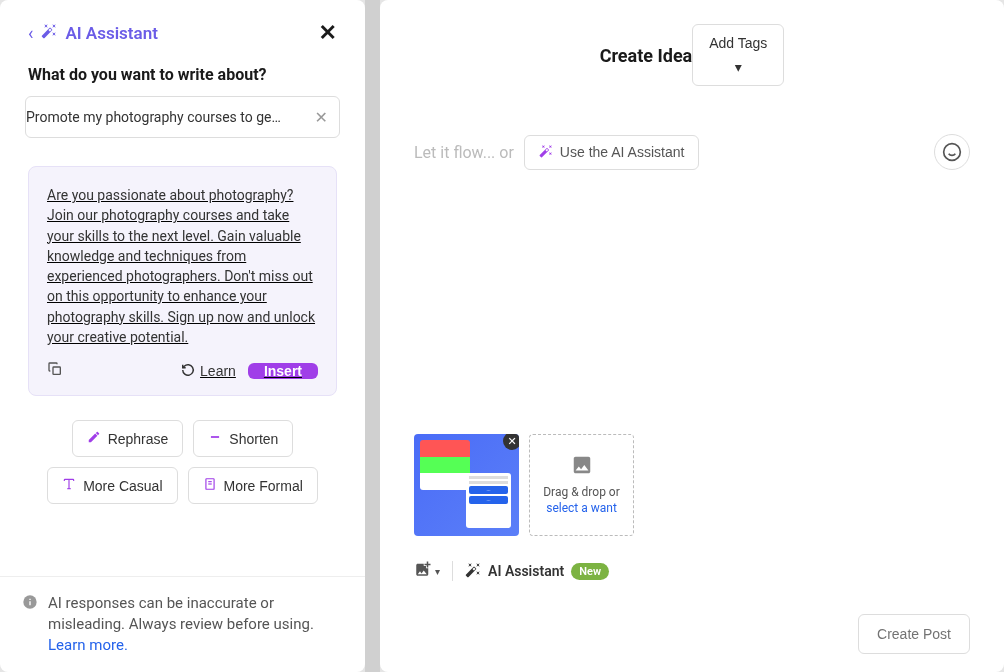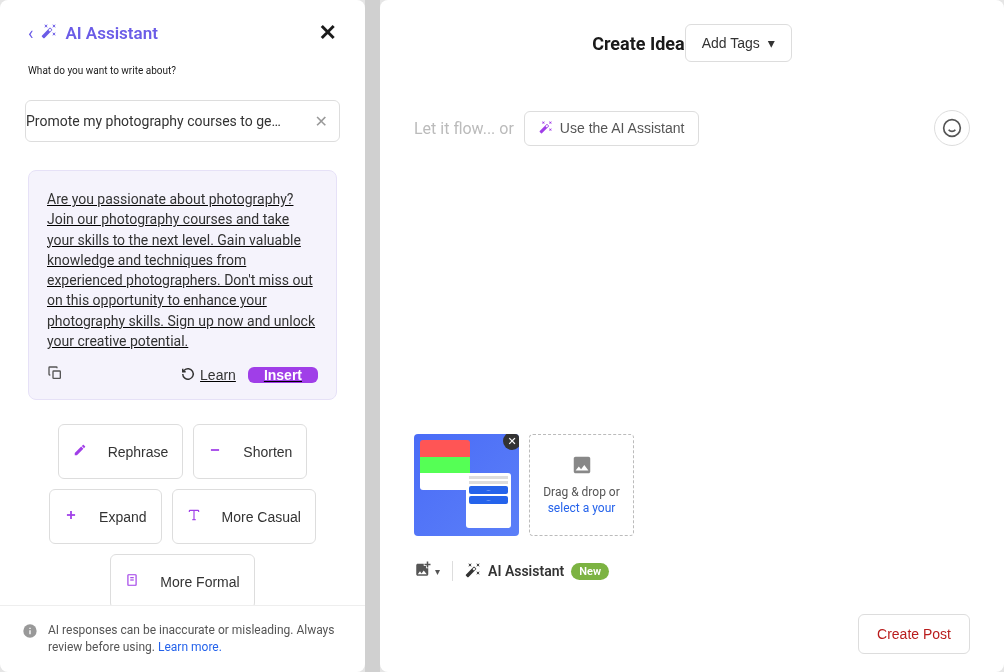--- a/index.html
+++ b/index.html
@@ -50,24 +50,24 @@
       font-size: 17px;
       font-weight: 600;
     }
     .close-x {
       color: #1a1a1a;
       font-size: 22px;
       font-weight: bold;
       cursor: pointer;
     }
     .prompt-label {
-      font-size: 10px;
+      font-size: 16px;
       color: #1a1a1a;
-      margin-bottom: 24px;
-      font-weight: 400;
+      margin-bottom: 12px;
+      font-weight: 700;
     }
     .input-wrapper {
       position: relative;
       margin-bottom: 28px;
       margin-left: -3px;
       margin-right: -3px;
     }
     .prompt-input {
       width: 100%;
       padding: 12px 40px 12px 0;
@@ -141,22 +141,22 @@
     .option-buttons {
       display: flex;
       flex-wrap: wrap;
       gap: 10px;
       justify-content: center;
       margin-bottom: 20px;
     }
     .opt-btn {
       display: flex;
       align-items: center;
-      gap: 21px;
-      padding: 18px 14px;
+      gap: 7px;
+      padding: 9px 14px;
       border: 1px solid #ddd;
       border-radius: 6px;
       background: #fff;
       font-size: 14px;
       font-weight: 500;
       color: #333;
       cursor: pointer;
     }
     .opt-icon {
       font-size: 14px;
@@ -168,21 +168,21 @@
       padding: 16px 22px;
       border-top: 1px solid #eee;
       align-items: flex-start;
     }
     .notice-icon {
       color: #999;
       font-size: 16px;
       margin-top: 1px;
     }
     .notice-text {
-      font-size: 12px;
+      font-size: 15px;
       color: #555;
       line-height: 1.4;
     }
     .notice-link {
       color: #2563eb;
       cursor: pointer;
     }
     .gap-middle {
       width: 15px;
       background: #d0d0d0;
@@ -212,20 +212,21 @@
       align-items: center;
       gap: 8px;
       padding: 10px 16px;
       border: 1px solid #ddd;
       border-radius: 6px;
       background: #fff;
       font-size: 14px;
       font-weight: 500;
       color: #333;
       cursor: pointer;
+      flex-direction: column;
     }
     .content-row {
       display: flex;
       align-items: center;
       gap: 10px;
       margin-bottom: 10px;
     }
     .placeholder-text {
       color: #bbb;
       font-size: 16px;
@@ -385,21 +386,21 @@
       justify-content: flex-end;
       gap: 12px;
     }
     .create-post-btn {
       padding: 11px 18px;
       border: 1px solid #ddd;
       border-radius: 6px;
       background: #fff;
       font-size: 14px;
       font-weight: 500;
-      color: #b91c1c;
+      color: #737373;
       cursor: pointer;
     }
     .save-idea-btn {
       padding: 11px 22px;
       border: none;
       border-radius: 6px;
       background: #2563eb;
       font-size: 14px;
       font-weight: 600;
       color: #fff;
@@ -467,29 +468,20 @@
       <button class="opt-btn">
         <span class="opt-icon purple">
           <svg width="14" height="14" viewBox="0 0 24 24" fill="none" stroke="currentColor" stroke-width="3">
               <line x1="5" y1="12" x2="19" y2="12"></line>
             </svg>
         </span>
         <span>Shorten</span>
       </button>
       <button class="opt-btn">
         <span class="opt-icon purple">
-          <svg width="14" height="14" viewBox="0 0 24 24" fill="none" stroke="currentColor" stroke-width="3">
-              <line x1="12" y1="5" x2="12" y2="19"></line>
-              <line x1="5" y1="12" x2="19" y2="12"></line>
-            </svg>
-        </span>
-        <span>Expand</span>
-      </button>
-      <button class="opt-btn">
-        <span class="opt-icon purple">
           <svg width="14" height="14" viewBox="0 0 24 24" fill="none" stroke="currentColor" stroke-width="2">
               <path d="M4 7V5a1 1 0 0 1 1-1h14a1 1 0 0 1 1 1v2"></path>
               <line x1="12" y1="4" x2="12" y2="20"></line>
               <line x1="9" y1="20" x2="15" y2="20"></line>
             </svg>
         </span>
         <span>More Casual</span>
       </button>
       <button class="opt-btn">
         <span class="opt-icon purple">
@@ -563,21 +555,21 @@
       </div>
       <div class="thumb-remove">✕</div>
     </div>
     <div class="dropzone">
       <span class="dropzone-icon">
         <svg width="22" height="22" viewBox="0 0 24 24" fill="currentColor">
             <path d="M21 19V5c0-1.1-.9-2-2-2H5c-1.1 0-2 .9-2 2v14c0 1.1.9 2 2 2h14c1.1 0 2-.9 2-2zM8.5 13.5l2.5 3.01L14.5 12l4.5 6H5l3.5-4.5z"></path>
           </svg>
       </span>
       <div class="dropzone-text">
-        <span>Drag &amp; drop or </span><span class="dropzone-link">select a your</span>
+        <span>Drag &amp; drop or </span><span class="dropzone-link">select a want</span>
       </div>
     </div>
   </div>
 
   <div class="bottom-toolbar">
     <div class="img-dd">
       <span>
         <svg width="18" height="18" viewBox="0 0 24 24" fill="currentColor">
             <path d="M19 7v2.99s-1.99.01-2 0V7h-3s.01-1.99 0-2h3V2h2v3h3v2h-3zm-3 4V8h-3V5H5c-1.1 0-2 .9-2 2v12c0 1.1.9 2 2 2h12c1.1 0 2-.9 2-2v-8h-3zM5 19l3-4 2 3 3-4 4 5H5z"></path>
           </svg>

